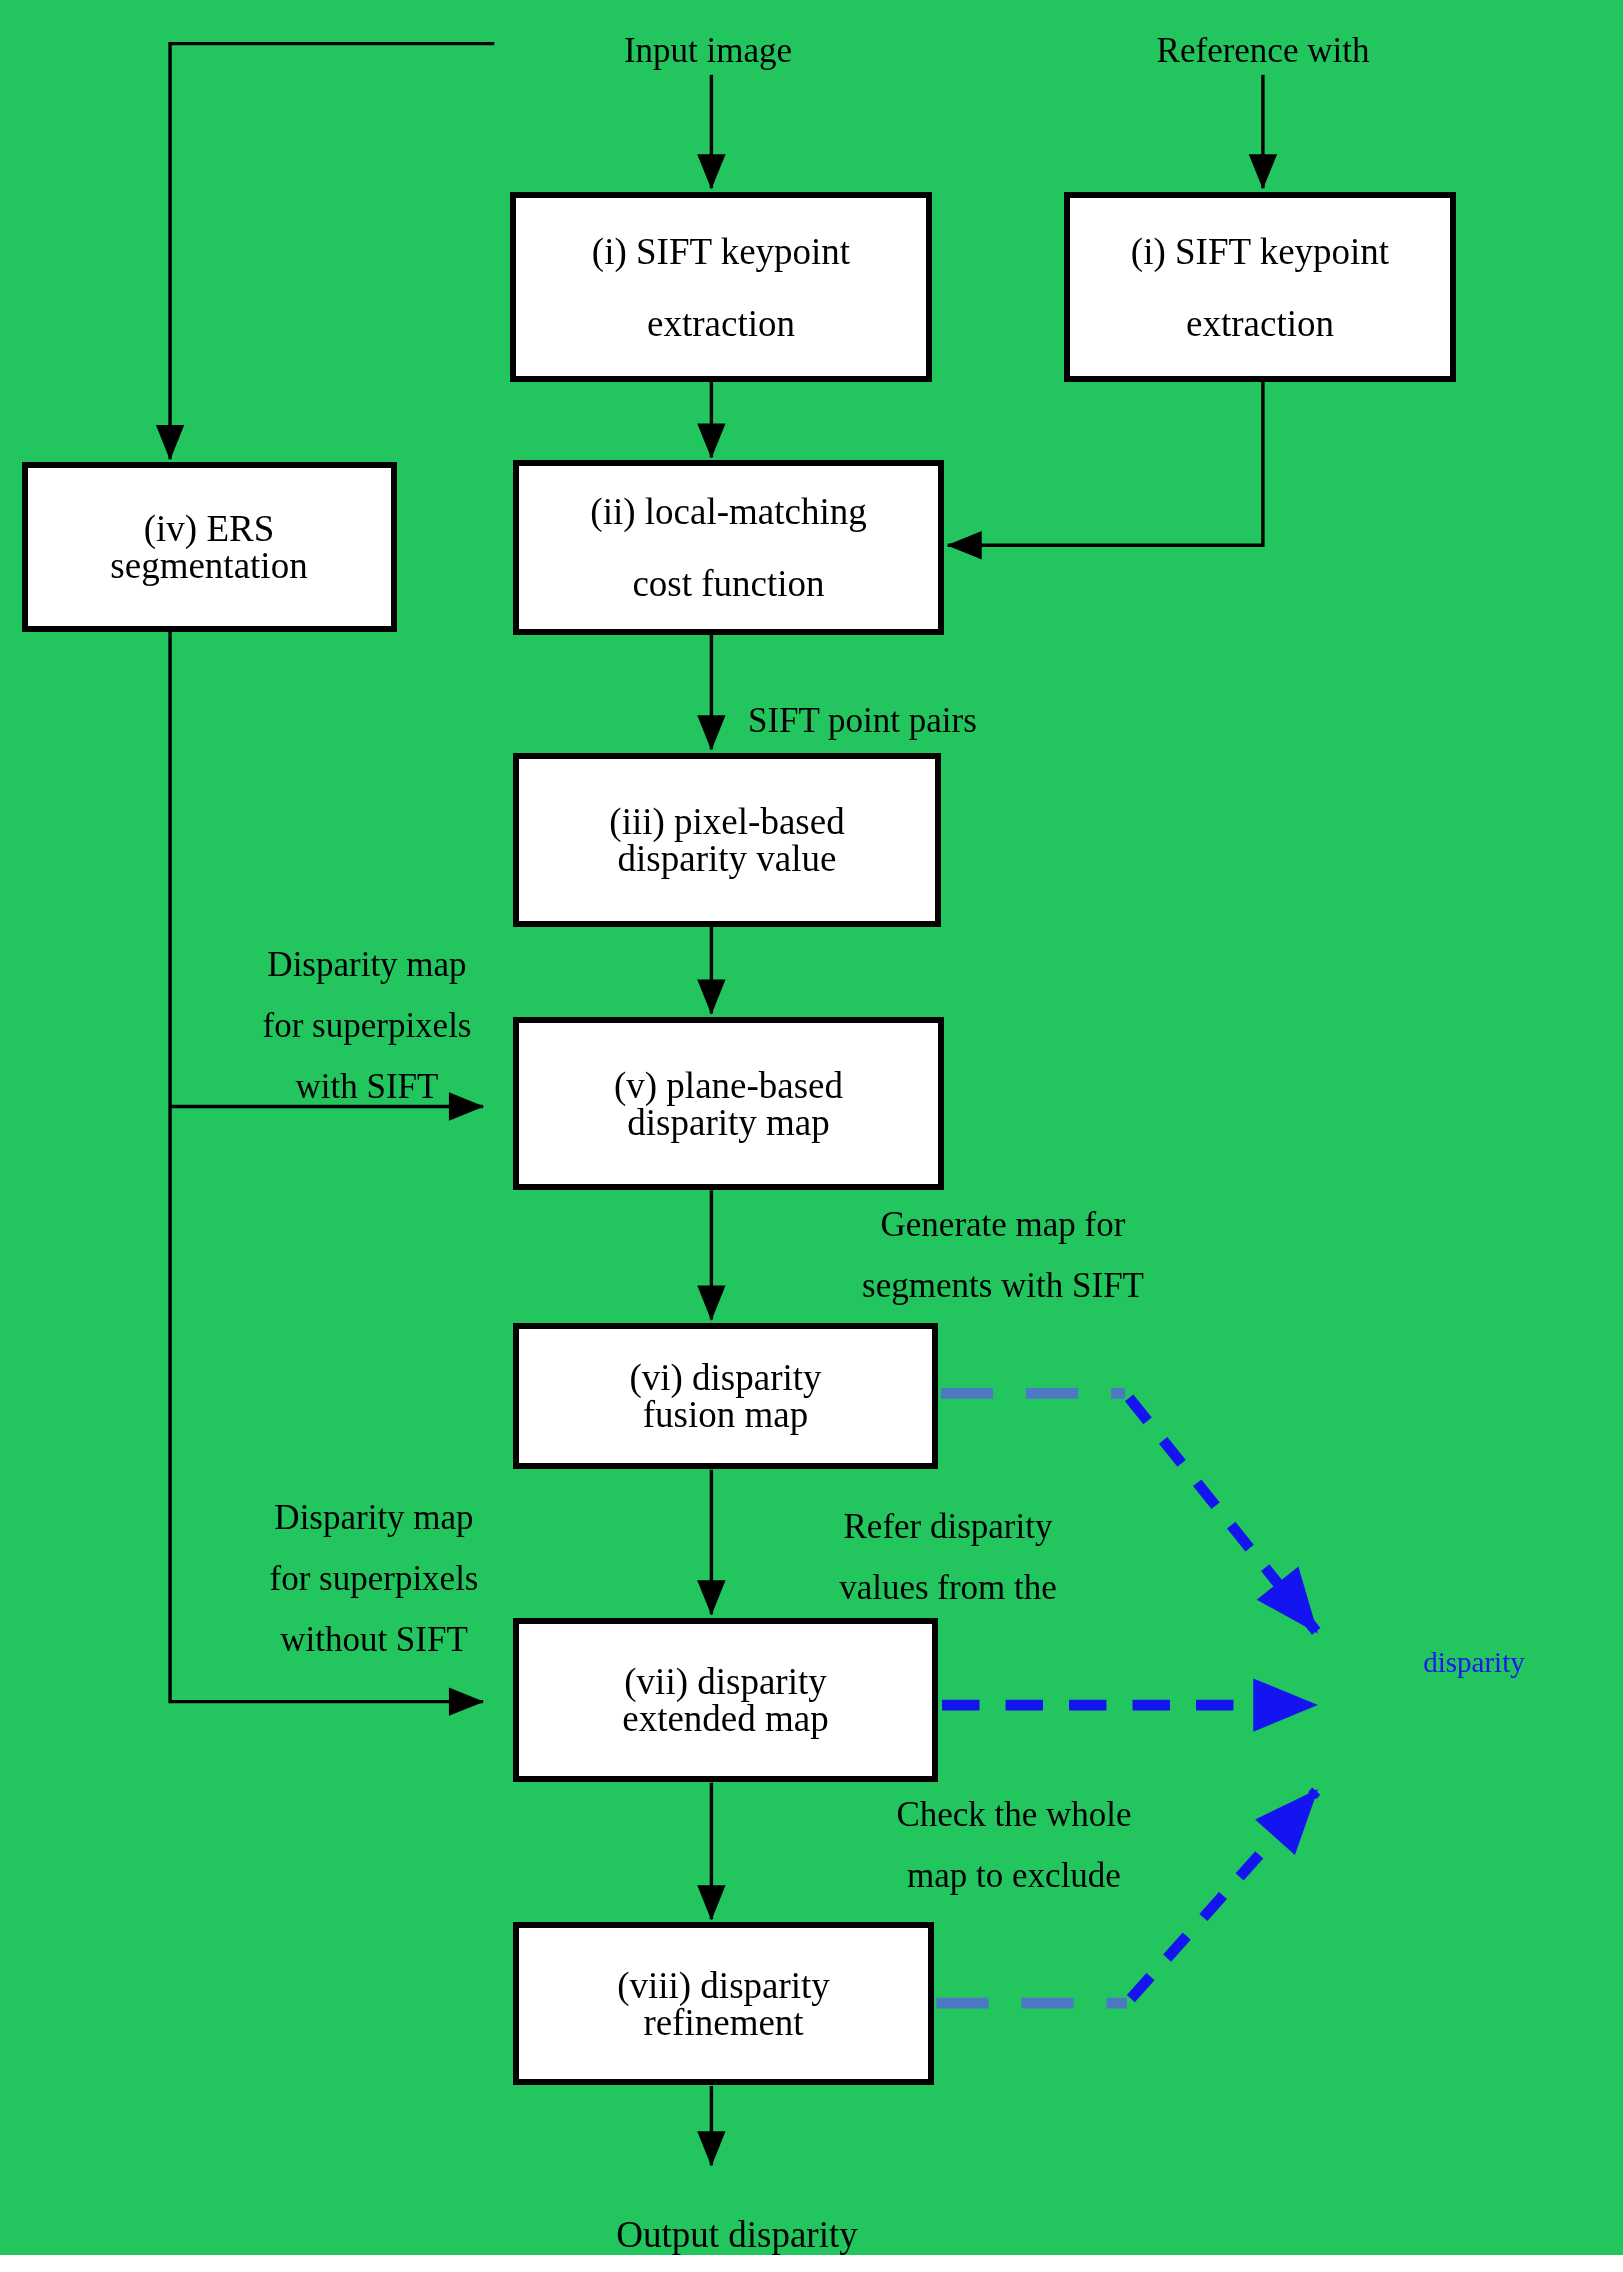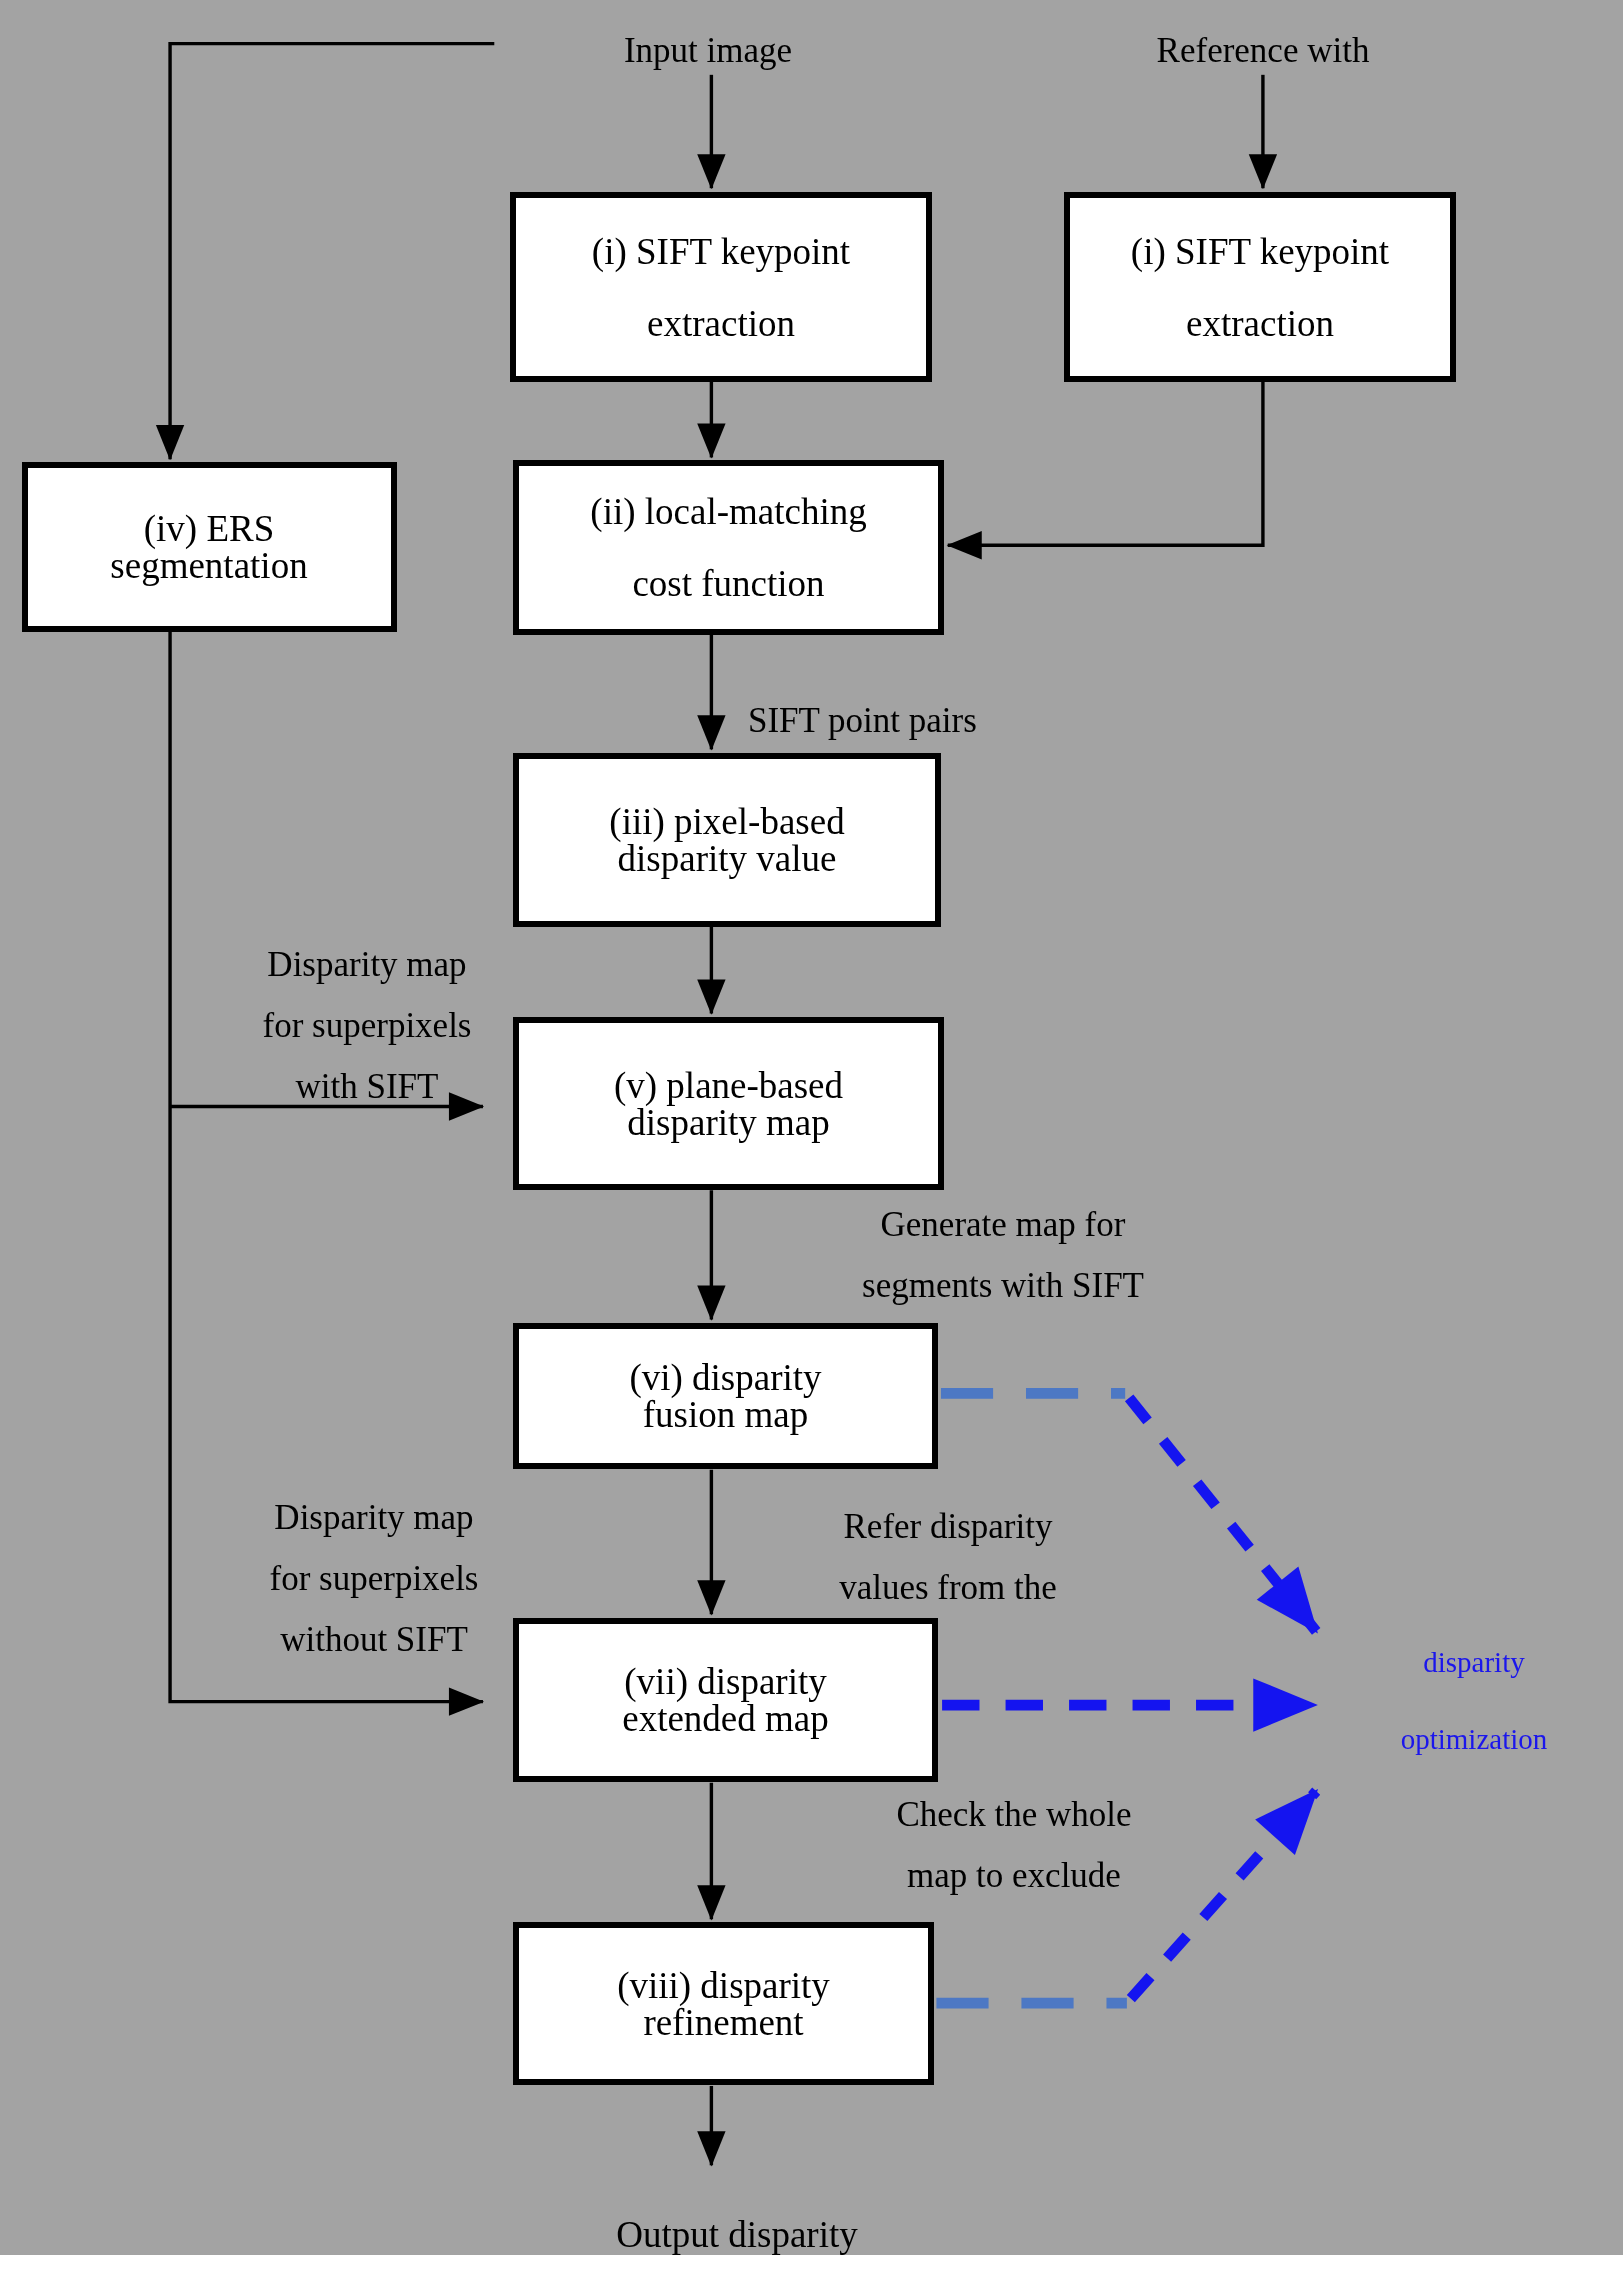--- a/index.html
+++ b/index.html
@@ -4,21 +4,21 @@
 <style>
   :root{
     --line-black:#000000;
     --steel-blue-dash:#4d78c4;
     --vivid-blue:#1414f0;
     --optimization-text:#1b16ec;
     --box-fill:#ffffff;
   }
   html,body{margin:0;padding:0;background:#ffffff;}
   body{width:1624px;height:2273px;font-family:"Liberation Serif","DejaVu Serif",serif;color:#000;}
-  .stage{position:relative;width:1624px;height:2255px;overflow:hidden;background:#a3a3a3;}
+  .stage{position:relative;width:1624px;height:2255px;overflow:hidden;background:#22c55e;}
   svg.wires{position:absolute;left:0;top:0;width:1624px;height:2273px;}
   .ln{stroke:var(--line-black);stroke-width:6;fill:none;}
   .steel{stroke:var(--steel-blue-dash);stroke-width:19;fill:none;stroke-dasharray:92 58;}
   .vividh{stroke:var(--vivid-blue);stroke-width:19;fill:none;stroke-dasharray:66 46;}
   .vividd{stroke:var(--vivid-blue);stroke-width:19;fill:none;stroke-dasharray:52 44;}
   .mk-black{fill:var(--line-black);}
   .mk-blue{fill:var(--vivid-blue);}
   .box{position:absolute;background:var(--box-fill);border:6.2px solid var(--line-black);
        box-sizing:border-box;display:flex;flex-direction:column;align-items:center;
        justify-content:center;text-align:center;font-size:37px;line-height:1;}
@@ -143,19 +143,18 @@
     <div>without SIFT</div>
   </div>
 
   <div class="lbl-block two" style="left:1014px;top:1784px">
     <div>Check the whole</div>
     <div>map to exclude</div>
   </div>
 
   <div class="opt" style="left:1474px;top:1624px">
     <div>disparity</div>
-    <div>optimization</div>
   </div>
 
   <div class="lbl ctr out-lbl" style="left:737px;top:2234px">Output disparity</div>
 
 </div>
 
 
 </body></html>

